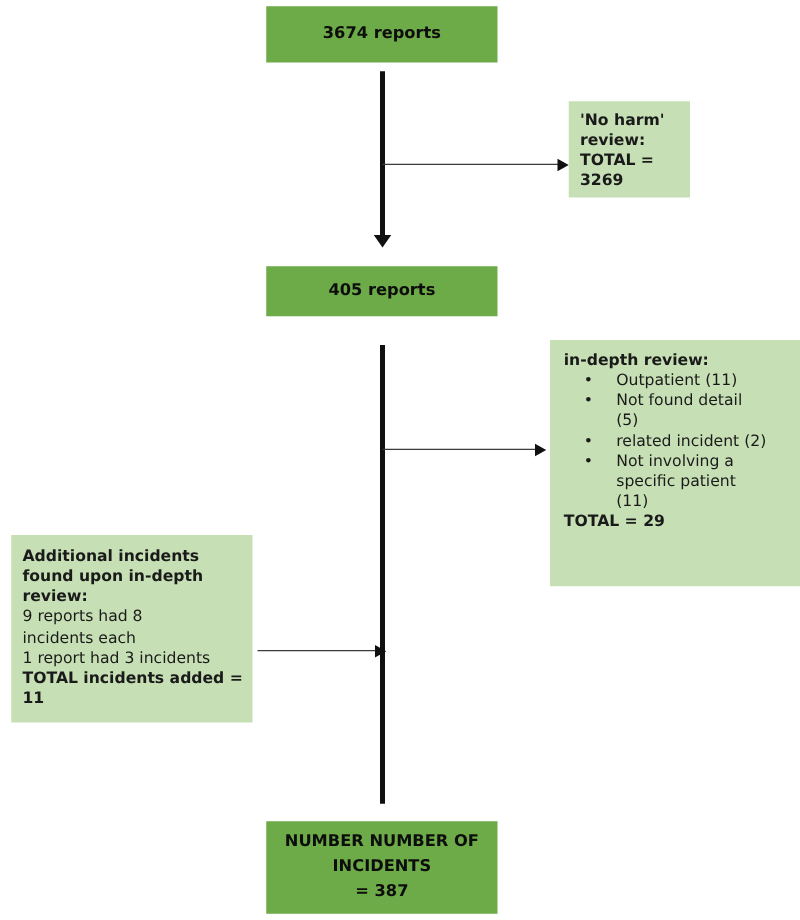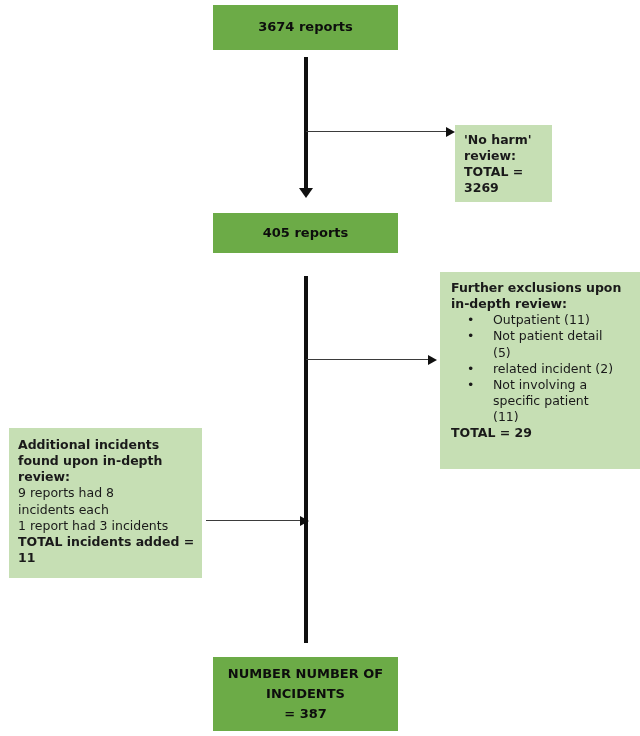--- a/index.html
+++ b/index.html
@@ -83,21 +83,20 @@
     line-height: 1.29;
   }
 
   
   #box-3674 {
     left: 213px; top: 5px; width: 185px; height: 45px;
   }
   #box-noharm {
     left: 455px; top: 81px; width: 97px; height: 77px;
     padding: 7px 6px 6px 9px;
-    margin-top: 44px;
   }
   #box-405 {
     left: 213px; top: 213px; width: 185px; height: 40px;
   }
   #box-exclusions {
     left: 440px; top: 272px; width: 200px; height: 197px;
     padding: 8px 4px 6px 11px;
   }
   #box-additional {
     left: 9px; top: 428px; width: 193px; height: 150px;
@@ -178,31 +177,30 @@
       <span class="line b">3269</span>
     </div>
   </div>
 
   <div class="box box-dark" id="box-405">
     <div class="dark-label">405 reports</div>
   </div>
 
   <div class="box box-light" id="box-exclusions">
     <div class="light-text">
-      <span class="line b">Further exclusions upon</span>
       <span class="line b">in-depth review:</span>
 
       <ul class="bullets">
         <li>
           <span class="dot">•</span>
           <span class="line">Outpatient (11)</span>
         </li>
         <li>
           <span class="dot">•</span>
-          <span class="line">Not patient detail</span>
+          <span class="line">Not found detail</span>
           <span class="line">(5)</span>
         </li>
         <li>
           <span class="dot">•</span>
           <span class="line">related incident (2)</span>
         </li>
         <li>
           <span class="dot">•</span>
           <span class="line">Not involving a</span>
           <span class="line">specific patient</span>

